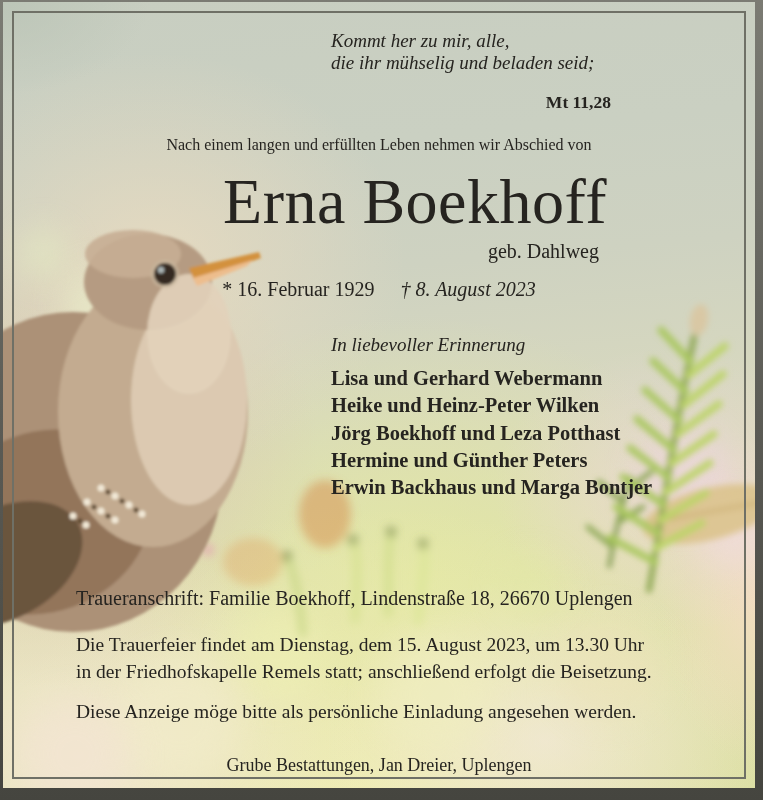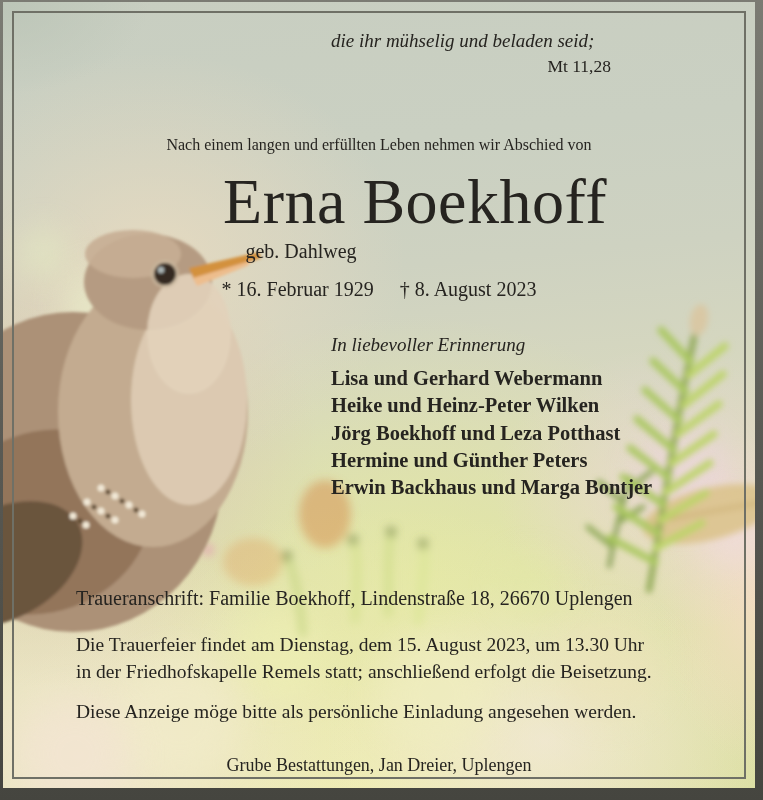--- a/index.html
+++ b/index.html
@@ -35,26 +35,26 @@
   .b9{left:16px;top:696px;width:112px;height:112px;background:#f3e4d2;opacity:.6;}
   .b10{left:498px;top:556px;width:62px;height:62px;background:#e2e8a6;opacity:.5;}
   svg.scene{position:absolute;left:0;top:0;}
   .inner-border{
     position:absolute;left:9px;top:9px;right:9px;bottom:9px;
     border:2px solid #6f7066;pointer-events:none;z-index:4;
   }
   .content{position:absolute;inset:0;z-index:5;color:#262420;}
   .content > div{position:absolute;}
   .quote{left:328px;top:28px;font-style:italic;font-size:19px;line-height:21.6px;width:286px;}
-  .quote-source{font-style:normal;text-align:right;font-size:17.5px;margin-top:4px;padding-right:6px;}
+  .quote-source{font-style:normal;text-align:right;font-size:17.5px;margin-top:19px;padding-right:6px;font-weight:bold;}
   .intro{left:0;top:134px;width:752px;text-align:center;font-size:16px;}
   .deceased-name{left:0;top:168px;width:752px;text-align:center;font-size:64px;line-height:1;letter-spacing:.5px;padding-left:36px;}
-  .maiden{left:0;top:238px;width:596px;text-align:center;font-size:20px;}
+  .maiden{left:0;top:238px;width:596px;text-align:right;font-size:20px;}
   .dates{left:0;top:276px;width:752px;text-align:center;font-size:20px;}
-  .dates .death{margin-left:21px;}
+  .dates .death{margin-left:21px;font-style:italic;}
   .remembrance{left:328px;top:332px;font-size:19px;font-style:italic;}
   .mourners{left:328px;top:363px;font-weight:bold;font-size:20.5px;line-height:27.3px;}
   .address{left:73px;top:585px;font-size:20px;text-align:center;}
   .service{left:73px;top:630px;font-size:19.5px;line-height:26.5px;}
   .invitation{left:73px;top:699px;font-size:19.5px;}
   .funeral-home{left:0;top:753px;width:752px;text-align:center;font-size:18px;}
 </style>
 </head>
 <body>
 
@@ -166,20 +166,21 @@
           </g>
         </g>
       </svg>
     </div>
 
     <div class="inner-border"></div>
 
     <div class="content">
 
       <div class="quote">
+        <div>Kommt her zu mir, alle,</div>
         <div>die ihr mühselig und beladen seid;</div>
         <div class="quote-source">Mt 11,28</div>
       </div>
 
       <div class="intro">Nach einem langen und erfüllten Leben nehmen wir Abschied von</div>
 
       <div class="deceased-name">Erna Boekhoff</div>
 
       <div class="maiden">geb. Dahlweg</div>
 

